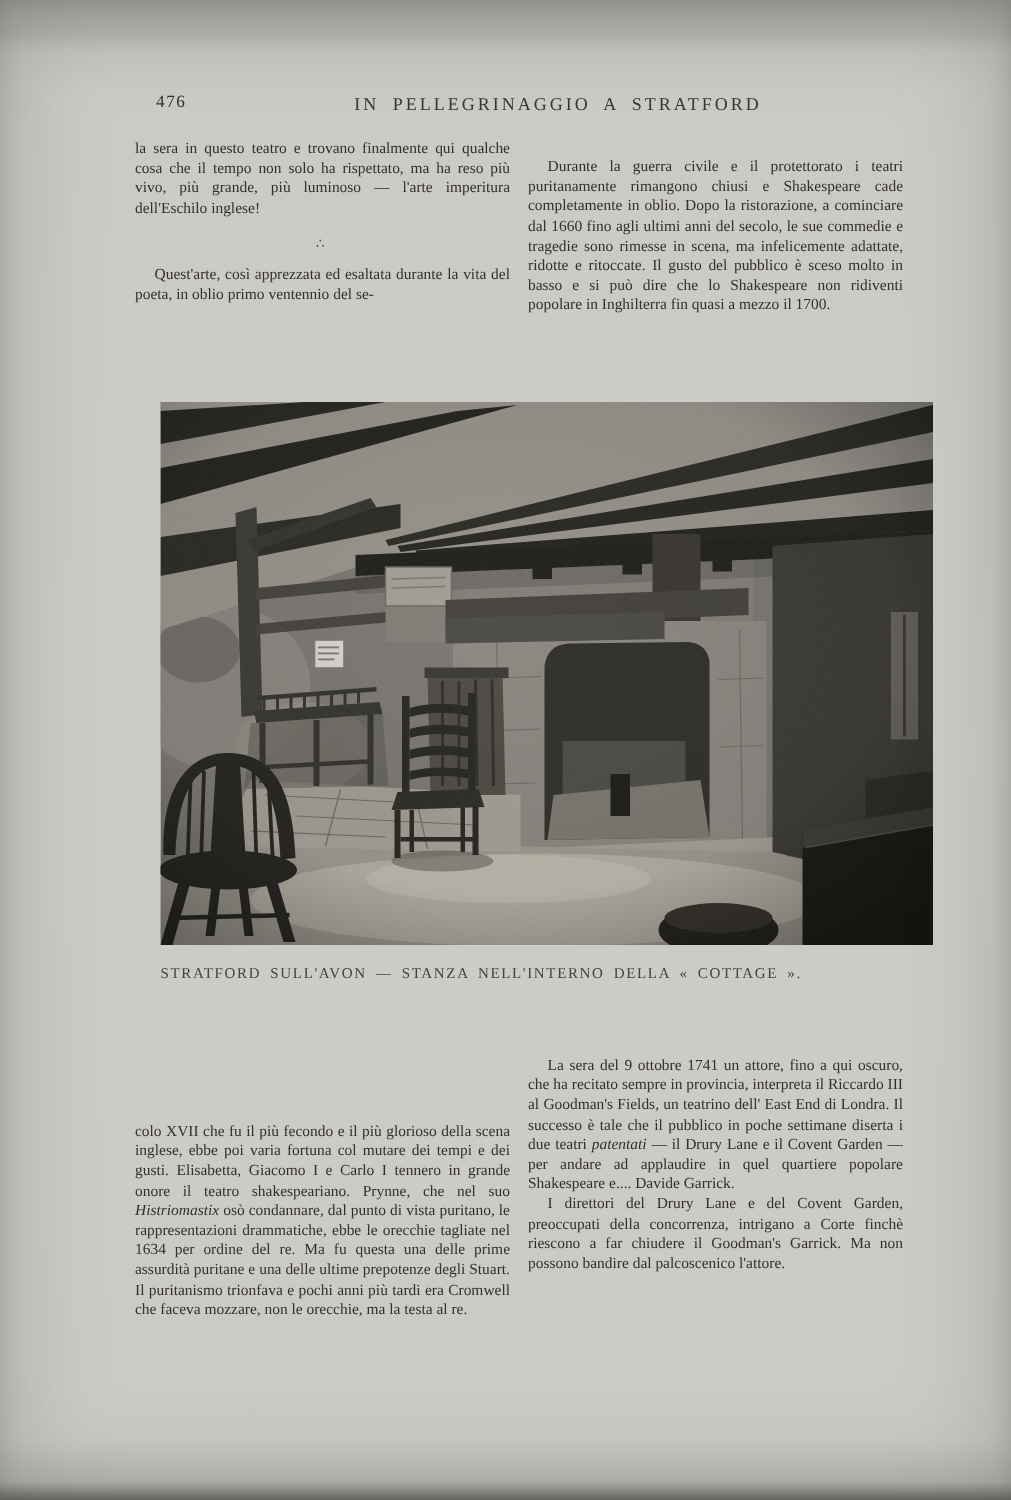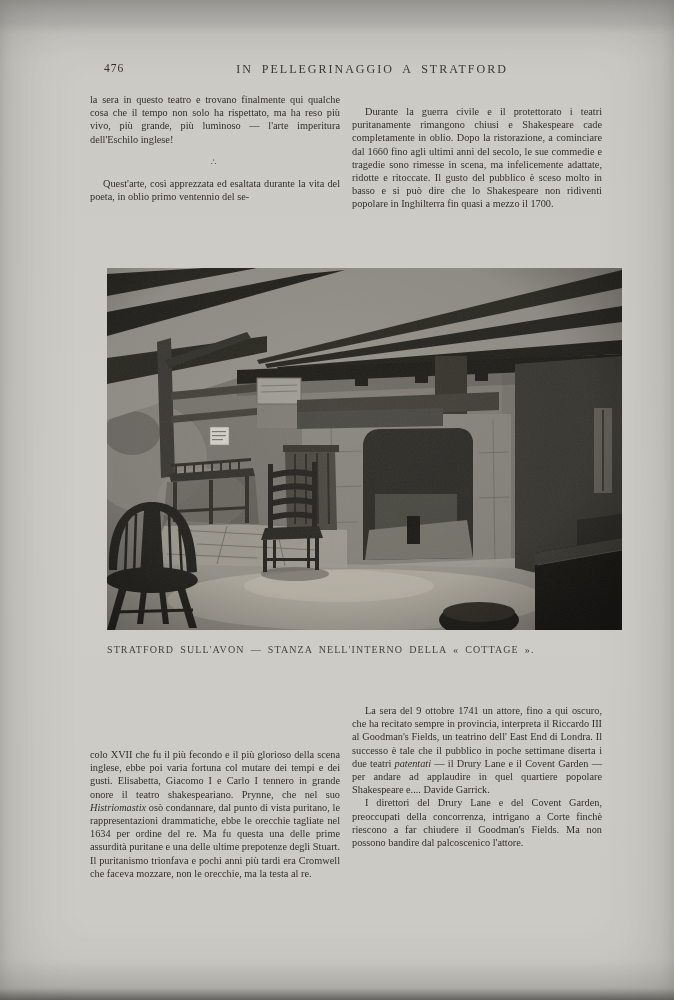--- a/index.html
+++ b/index.html
@@ -199,17 +199,17 @@
   </div>
 
   <div id="caption">STRATFORD SULL'AVON — STANZA NELL'INTERNO DELLA « COTTAGE ».</div>
 
   <div class="col" id="bot-left">
     <p><span>colo XVII che fu il più fecondo e il più glorioso della scena inglese, ebbe poi varia fortuna col mutare dei tempi e dei gusti. Elisabetta, Giacomo I e Carlo I tennero in grande onore il teatro shakespeariano. Prynne, che nel suo </span><span class="italic">Histriomastix</span><span> osò condannare, dal punto di vista puritano, le rappresentazioni drammatiche, ebbe le orecchie tagliate nel 1634 per ordine del re. Ma fu questa una delle prime assurdità puritane e una delle ultime prepotenze degli Stuart. Il puritanismo trionfava e pochi anni più tardi era Cromwell che faceva mozzare, non le orecchie, ma la testa al re.</span></p>
   </div>
 
   <div class="col" id="bot-right">
     <p class="indent"><span>La sera del 9 ottobre 1741 un attore, fino a qui oscuro, che ha recitato sempre in provincia, interpreta il Riccardo III al Goodman's Fields, un teatrino dell' East End di Londra. Il successo è tale che il pubblico in poche settimane diserta i due teatri </span><span class="italic">patentati</span><span> — il Drury Lane e il Covent Garden — per andare ad applaudire in quel quartiere popolare Shakespeare e.... Davide Garrick.</span></p>
-    <p class="indent">I direttori del Drury Lane e del Covent Garden, preoccupati della concorrenza, intrigano a Corte finchè riescono a far chiudere il Goodman's Fields. Ma non possono bandire dal palcoscenico l'attore.</p>
+    <p class="indent">I direttori del Drury Lane e del Covent Garden, preoccupati della concorrenza, intrigano a Corte finchè riescono a far chiudere il Goodman's Garrick. Ma non possono bandire dal palcoscenico l'attore.</p>
   </div>
 
   <div id="vignette"></div>
 </div>
 
 </body></html>

